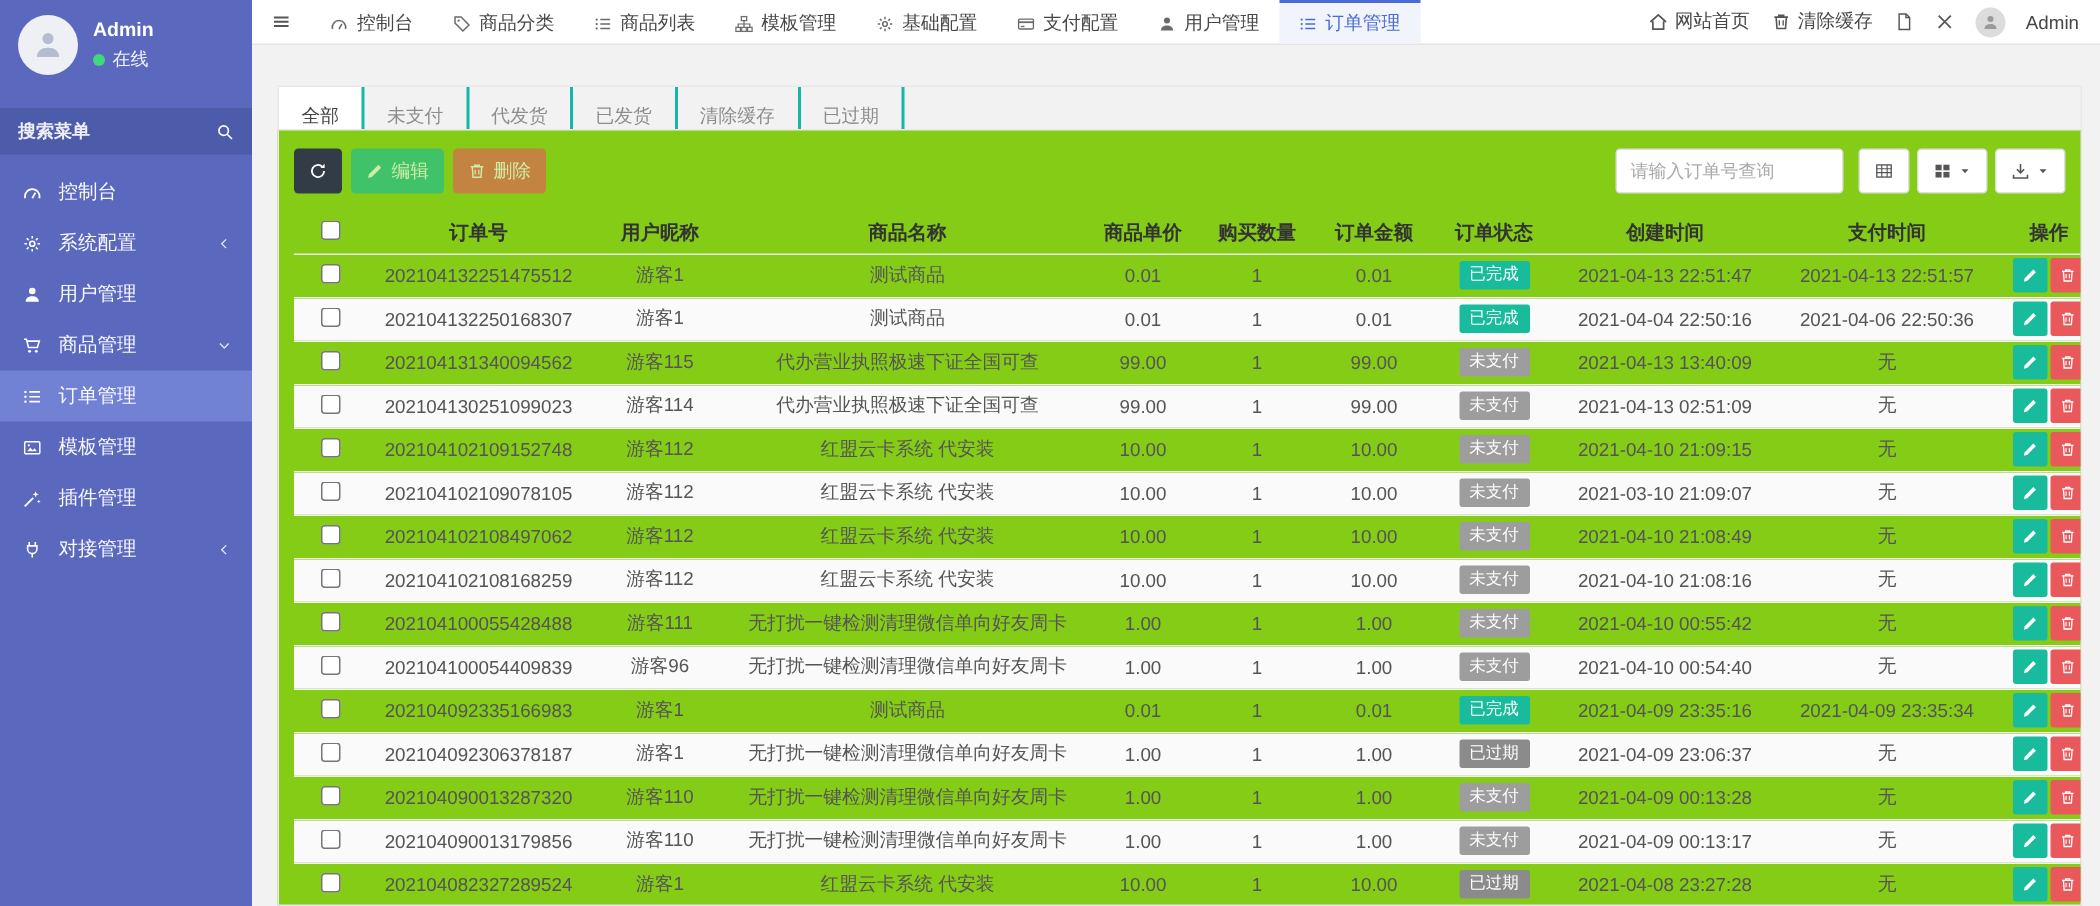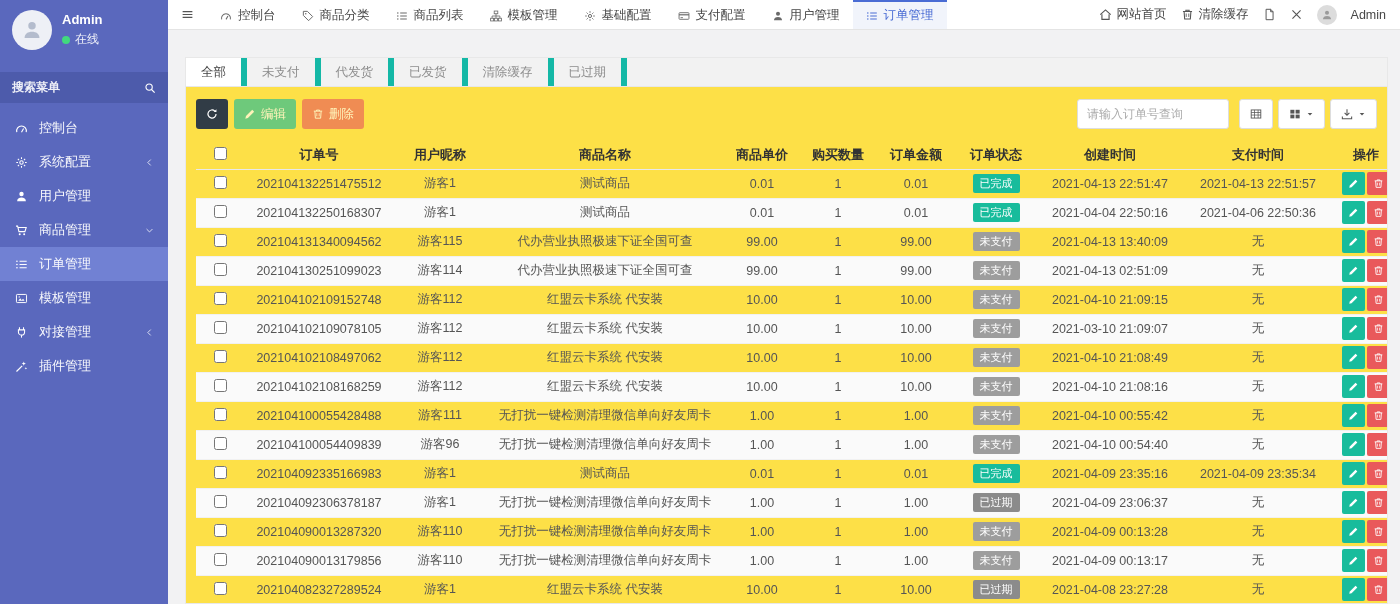--- a/index.html
+++ b/index.html
@@ -43,23 +43,23 @@
 .nav-link{display:flex;align-items:center;gap:5px;color:#474747;cursor:pointer;text-decoration:none}
 .nav-link .icon{color:#555}
 .nav-ico{color:#555;cursor:pointer}
 .nav-avatar{width:20px;height:20px;border-radius:50%;background:#dcdcdc;display:inline-flex;align-items:center;justify-content:center;color:#9a9a9a;cursor:pointer}
 .nav-avatar svg{width:12px;height:12px}
 .nav-admin{cursor:pointer}
 
 
 .content{flex:1;padding:27px 12px 0 17px;overflow:hidden;display:flex;flex-direction:column;min-height:0}
 .tab-strip{display:flex;background:#f2f2f2;border:1px solid #e8e8e8;height:30px;min-height:30px;align-items:stretch}
-.tab{display:flex;align-items:center;padding:0 15px;font-size:12.5px;color:#8d8d8d;border-right:6px solid #14b8a6;cursor:pointer}
+.tab{display:flex;align-items:flex-end;padding:0 15px;font-size:12.5px;color:#8d8d8d;border-right:2px solid #14b8a6;cursor:pointer}
 .tab.active{background:#fff;color:#444}
-.panel{background:#fde047;border:1px solid #e8e8e8;border-top:none;padding:12px 10px 0;flex:1;overflow:hidden;min-height:0}
+.panel{background:#84cc16;border:1px solid #e8e8e8;border-top:none;padding:12px 10px 0;flex:1;overflow:hidden;min-height:0}
 .toolbar{display:flex;justify-content:space-between;align-items:center;margin-bottom:12px}
 .tb-left{display:flex;gap:6px}
 .btn{display:inline-flex;align-items:center;gap:5px;height:30px;padding:0 10px;border:none;border-radius:3px;font-size:12.5px;color:#fff;cursor:pointer;font-family:inherit}
 .btn .icon svg{width:12px;height:12px}
 .btn-dark{background:var(--dark-btn)}
 .btn-success{background:var(--success)}
 .btn-danger{background:var(--danger)}
 .btn.disabled{opacity:.62}
 .tb-right{display:flex;gap:5px;align-items:flex-start}
 .search-input{height:30px;width:152px;border:1px solid #ddd;border-radius:3px;padding:0 9px;font-size:12px;color:#333;outline:none;font-family:inherit;margin-right:5px}
@@ -188,40 +188,40 @@
             <rect x="1.8" y="3" width="12.4" height="10" rx="1" fill="none" stroke="currentColor" stroke-width="1.2"></rect>
             <path d="M4 10.8l2.4-3 1.9 2.2 1.6-1.6 1.9 2.4z" fill="currentColor"></path>
             <circle cx="5.2" cy="6" r=".9" fill="currentColor"></circle>
           </svg>
         </span>
         <span class="mi-label">模板管理</span>
       </div>
       <div class="menu-item">
         <span class="icon mi-icon">
           <svg viewBox="0 0 16 16">
-            <path d="M5.5 1.6v3M10.5 1.6v3M4.2 4.8h7.6v2.6a3.8 3.8 0 0 1-7.6 0z" fill="none" stroke="currentColor" stroke-width="1.3"></path>
-            <path d="M8 11.3v3" stroke="currentColor" stroke-width="1.3"></path>
-          </svg>
-        </span>
-        <span class="mi-label">对接管理</span>
-        <span class="icon mi-arrow">
-          <svg viewBox="0 0 16 16">
-            <path d="M10.2 2.8L5 8l5.2 5.2" fill="none" stroke="currentColor" stroke-width="1.6"></path>
-          </svg>
-        </span>
-      </div>
-      <div class="menu-item">
-        <span class="icon mi-icon">
-          <svg viewBox="0 0 16 16">
             <path d="M1.8 14.2l7-7" stroke="currentColor" stroke-width="1.5"></path>
             <path d="M10.8 1.8l.7 1.9 1.9.7-1.9.7-.7 1.9-.7-1.9-1.9-.7 1.9-.7z" fill="currentColor"></path>
             <path d="M13.4 8.6l.45 1.15 1.15.45-1.15.45-.45 1.15-.45-1.15-1.15-.45 1.15-.45z" fill="currentColor"></path>
           </svg>
         </span>
         <span class="mi-label">插件管理</span>
+      </div>
+      <div class="menu-item">
+        <span class="icon mi-icon">
+          <svg viewBox="0 0 16 16">
+            <path d="M5.5 1.6v3M10.5 1.6v3M4.2 4.8h7.6v2.6a3.8 3.8 0 0 1-7.6 0z" fill="none" stroke="currentColor" stroke-width="1.3"></path>
+            <path d="M8 11.3v3" stroke="currentColor" stroke-width="1.3"></path>
+          </svg>
+        </span>
+        <span class="mi-label">对接管理</span>
+        <span class="icon mi-arrow">
+          <svg viewBox="0 0 16 16">
+            <path d="M10.2 2.8L5 8l5.2 5.2" fill="none" stroke="currentColor" stroke-width="1.6"></path>
+          </svg>
+        </span>
       </div>
     </nav>
 </aside>
 
 <div class="main">
   <header class="topnav">
     <span class="nav-toggle icon">
         <svg viewBox="0 0 16 16">
           <path d="M2 4.5h12M2 8h12M2 11.5h12" stroke="currentColor" stroke-width="1.5" fill="none"></path>
         </svg>

